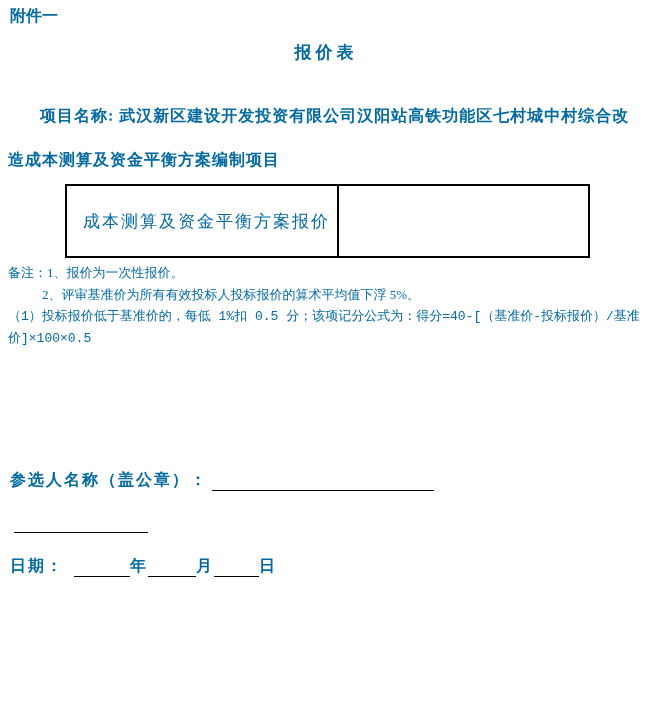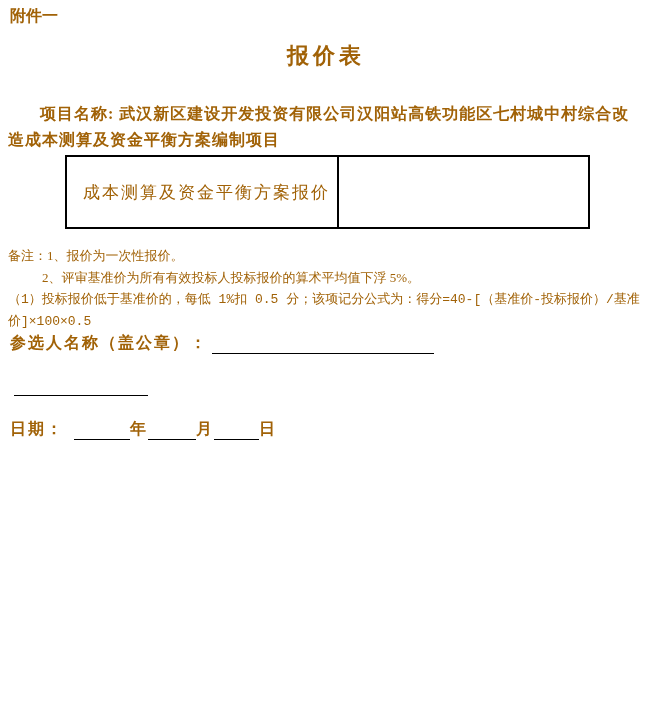--- a/index.html
+++ b/index.html
@@ -2,71 +2,72 @@
 <html><head>
 <meta charset="utf-8">
 <style>
   * { margin: 0; padding: 0; box-sizing: border-box; }
   html, body { background: #ffffff; }
   .page {
     position: relative;
     width: 652px;
     height: 725px;
     background: #ffffff;
-    color: #a16207;
+    color: #0369a1;
     font-family: "Liberation Serif", "DejaVu Serif", serif;
     overflow: hidden;
   }
   .attachment {
     padding-top: 6px;
     margin-left: 10px;
     font-size: 16px;
     font-weight: bold;
   }
   .title {
     margin-top: 14px;
     text-align: center;
-    font-size: 22px;
+    font-size: 17px;
     font-weight: bold;
     letter-spacing: 4px;
   }
   .project {
     margin: 30px 8px 0 8px;
     font-size: 16px;
     font-weight: bold;
-    line-height: 26px;
+    line-height: 44px;
     text-indent: 2em;
     letter-spacing: 1px;
   }
   .quote-table {
     margin: 2px 0 0 65px;
     border-collapse: collapse;
     table-layout: fixed;
   }
   .quote-table td { border: 2px solid #000000; }
   .cell-label {
     width: 272px;
     height: 72px;
     font-size: 17px;
     letter-spacing: 2px;
     padding: 12px 0 12px 16px;
     vertical-align: middle;
     background: #ffffff;
   }
   .cell-value { width: 251px; background: #ffffff; }
   .notes {
-    margin-top: 16px;
+    margin-top: 4px;
     width: 648px;
     font-size: 13px;
     line-height: 22px;
   }
   .note-line1 { margin-left: 8px; }
   .note-line2 { margin-left: 42px; }
   .clause { margin-left: 8px; font-family: Liberation Mono, monospace; }
   .signature {
+    margin-top: 120px;
     margin-left: 10px;
     font-size: 16px;
     font-weight: bold;
     letter-spacing: 2px;
   }
   .sig-line { margin-bottom: 17px; height: 26px; white-space: nowrap; }
   .blank {
     display: inline-block;
     height: 20px;
     border-bottom: 1px solid #000000;

